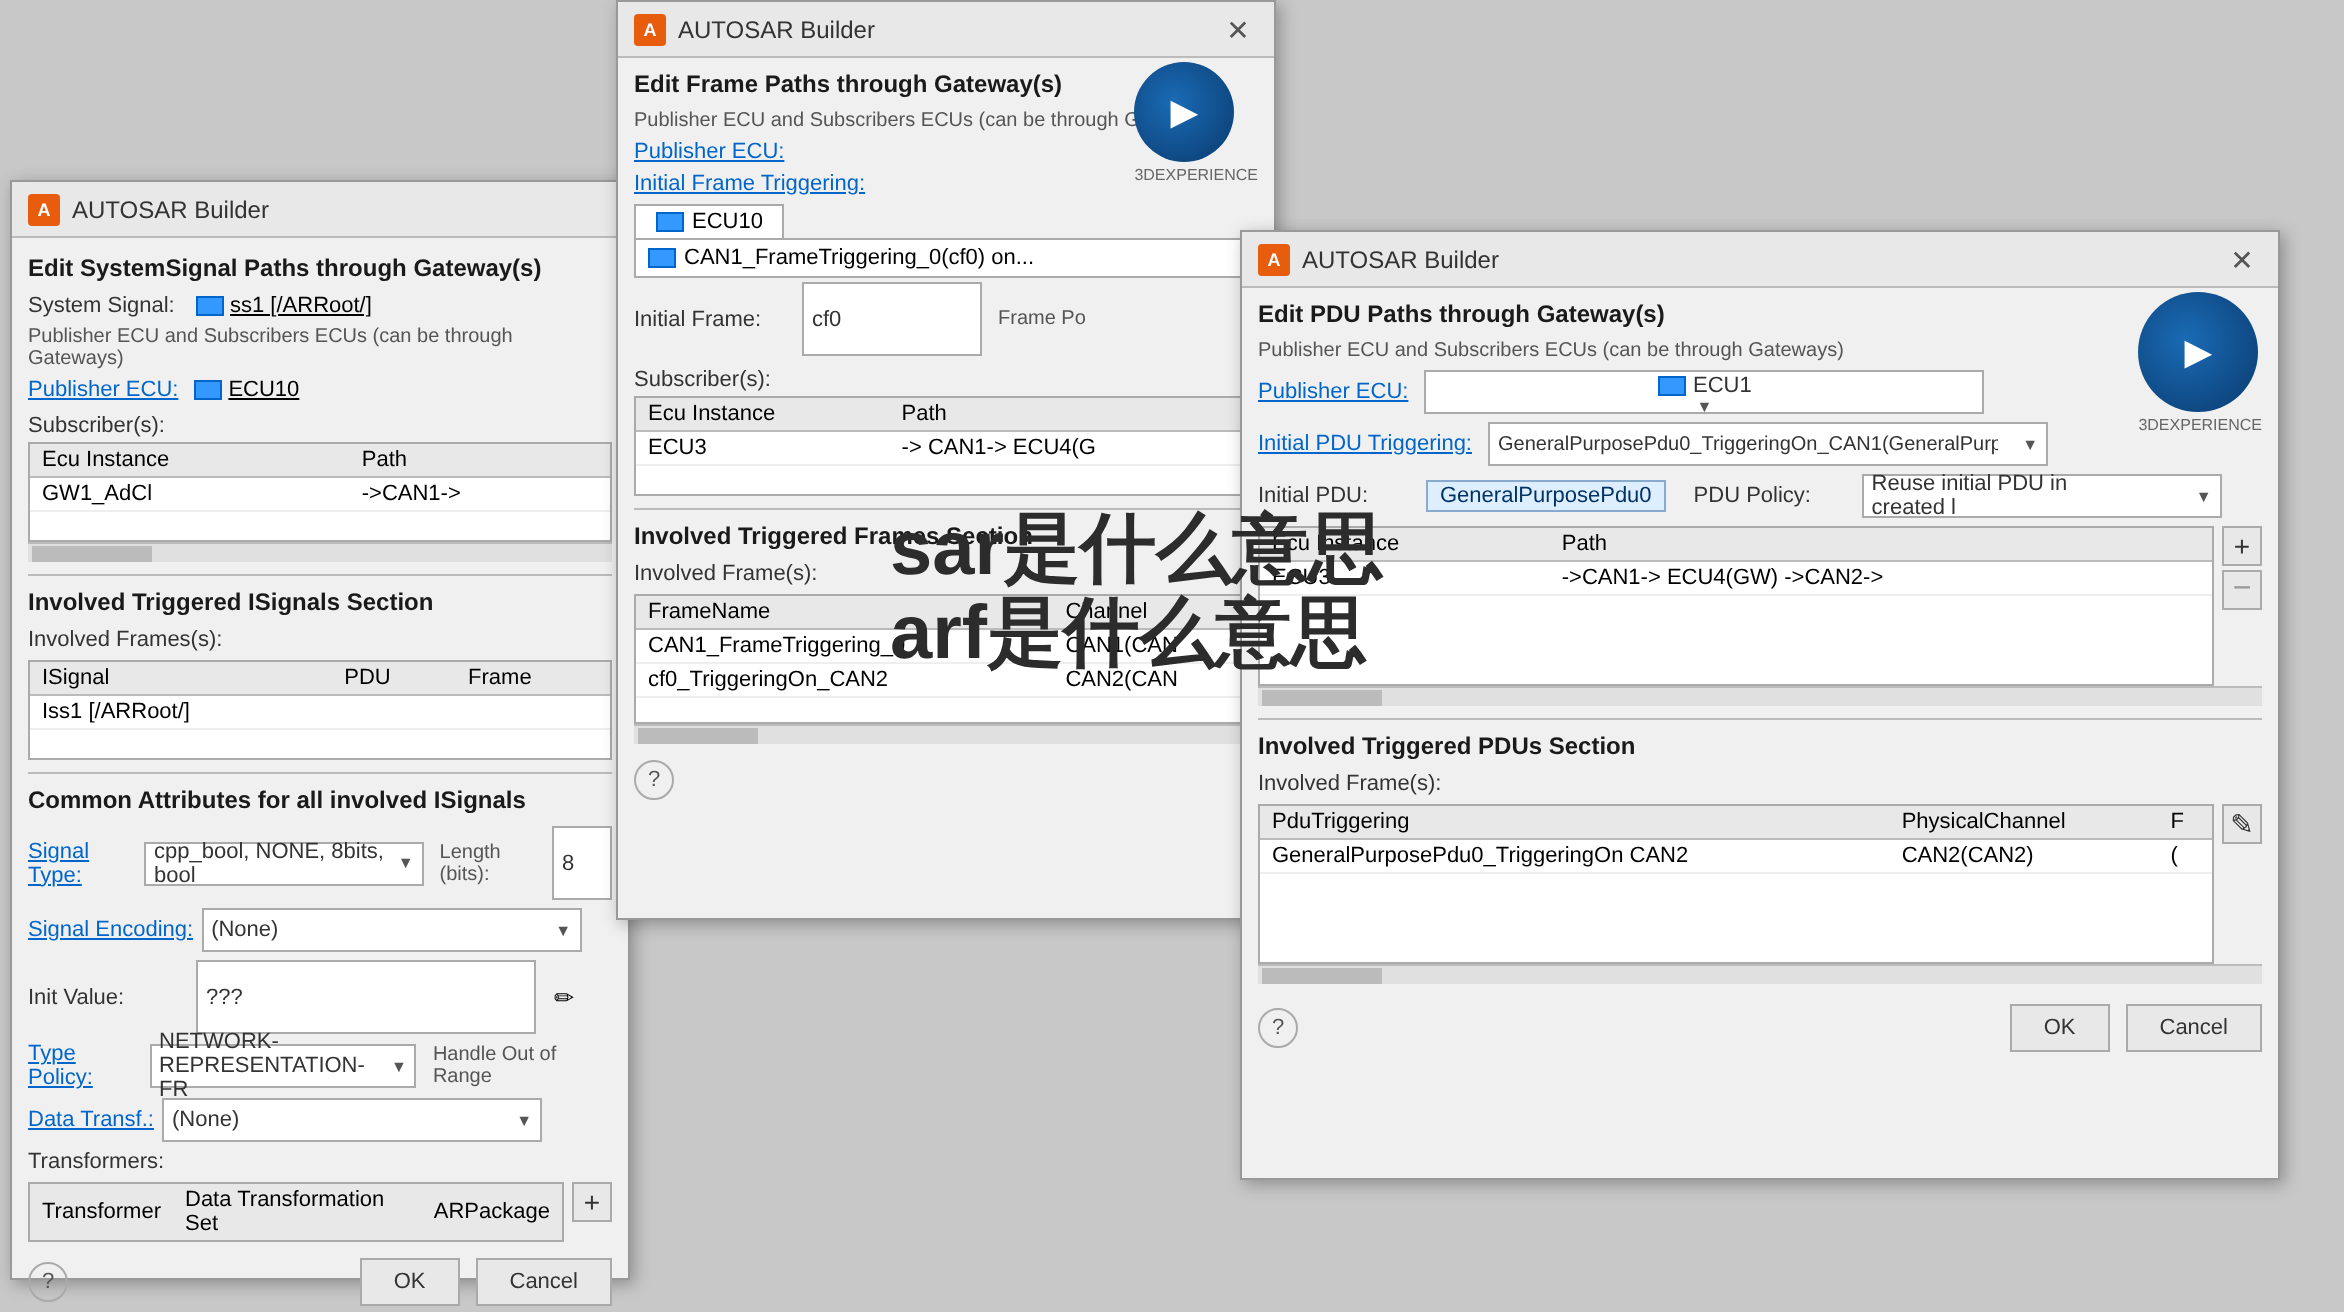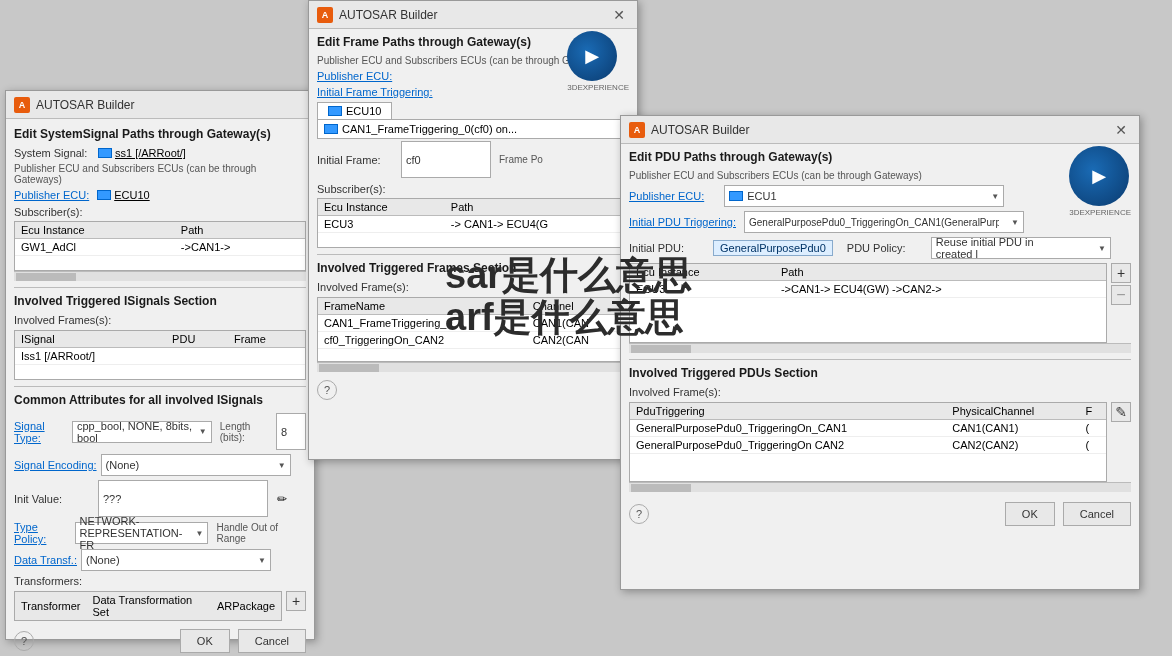--- a/index.html
+++ b/index.html
@@ -576,21 +576,21 @@
     <div style="font-size:8px;color:#666;text-align:center;margin-top:2px;">3DEXPERIENCE</div>
   </div>
 
   <div class="window-body" style="padding-top:6px;">
     <div class="section-title">Edit PDU Paths through Gateway(s)</div>
 
     <div style="font-size:10px;color:#555;margin:4px 0;">Publisher ECU and Subscribers ECUs (can be through Gateways)</div>
 
     <div class="form-row">
       <span class="label-link">Publisher ECU:</span>
-      <div class="dropdown" style="width:280px;margin-left:16px;">
+      <div class="dropdown" style="width:280px;margin-left:4px;flex-direction:column;">
         <div style="display:flex;align-items:center;gap:4px;">
           <span class="ecu-icon"></span>
           <span>ECU1</span>
         </div>
         <span class="dropdown-arrow">▼</span>
       </div>
     </div>
 
     <div class="form-row">
       <span class="label-link">Initial PDU Triggering:</span>
@@ -649,25 +649,20 @@
         <table>
           <thead>
             <tr>
               <th>PduTriggering</th>
               <th>PhysicalChannel</th>
               <th>F</th>
             </tr>
           </thead>
           <tbody>
             <tr>
-              <td>GeneralPurposePdu0_TriggeringOn_CAN1</td>
-              <td>CAN1(CAN1)</td>
-              <td>(</td>
-            </tr>
-            <tr>
               <td>GeneralPurposePdu0_TriggeringOn CAN2</td>
               <td>CAN2(CAN2)</td>
               <td>(</td>
             </tr>
           </tbody>
         </table>
       </div>
       <div style="display:flex;flex-direction:column;gap:2px;">
         <div class="plus-btn">✎</div>
       </div>

